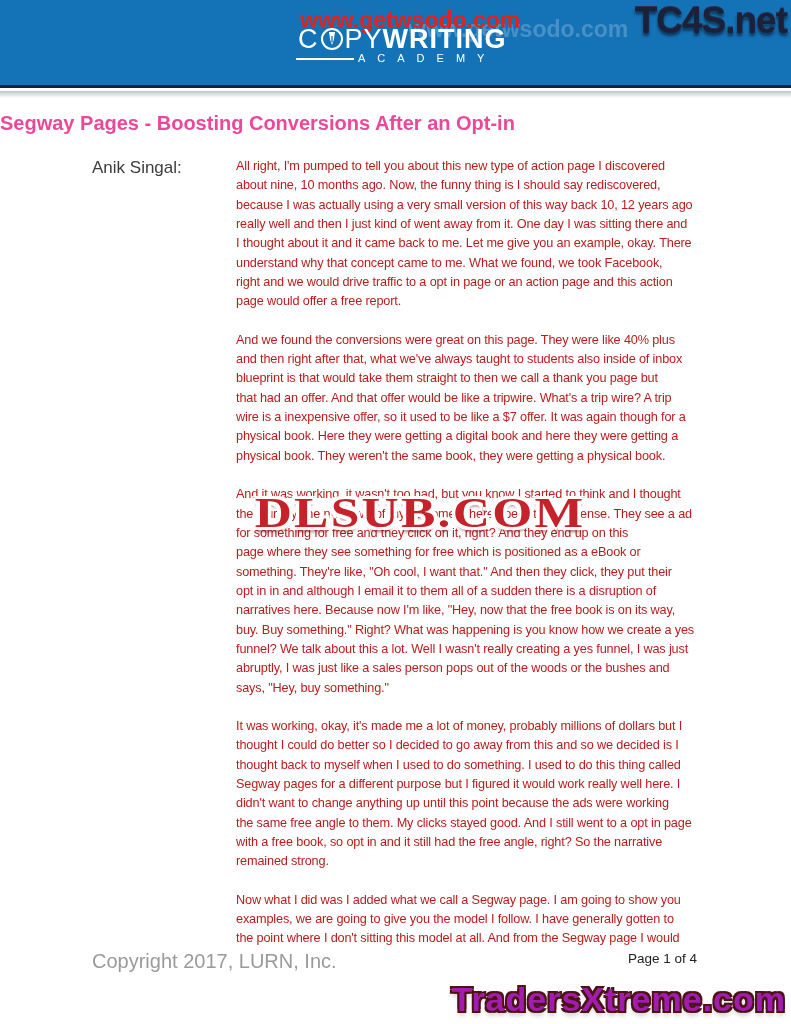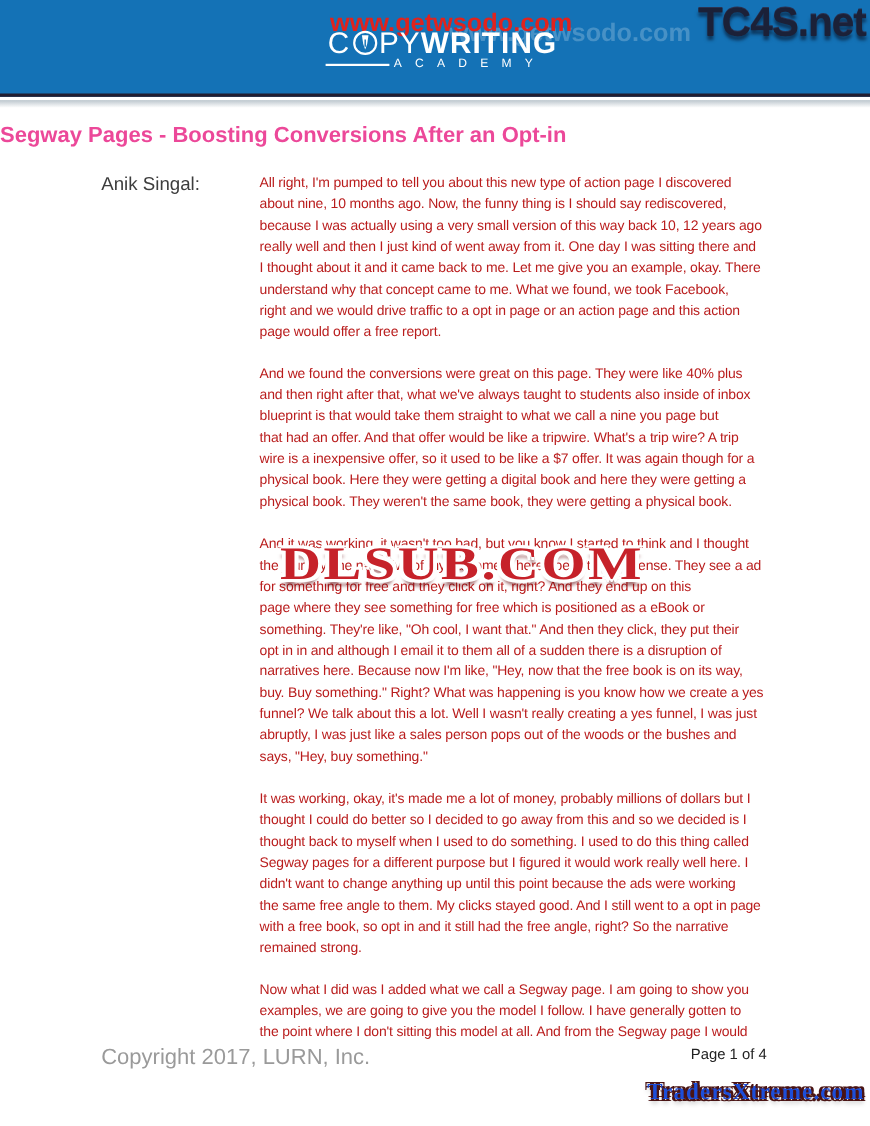--- a/index.html
+++ b/index.html
@@ -94,29 +94,28 @@
     font-size:20px; color:#9a9a9a;
   }
   .footer-page {
     position:absolute; left:628px; top:951px;
     font-size:13.5px; color:#222222;
   }
 
   
   .bottom-wm {
     position:absolute; right:5px; top:980px;
-    font-size:21px; font-weight:bold; letter-spacing:1px;
-    color:#1d4ed8;
+    font-size:34px; font-weight:bold; letter-spacing:1px;
+    color:#a21caf;
     text-shadow:
       -2px -2px 0 #4a1414, 2px -2px 0 #4a1414,
       -2px  2px 0 #4a1414, 2px  2px 0 #4a1414,
        0 0 7px rgba(255,255,255,0.95),
        0 4px 5px rgba(0,0,0,0.30);
     white-space:nowrap;
-    font-family:Liberation Serif, serif;
   }
 </style>
 </head>
 <body>
 
 <div class="header">
   <span class="wm-ghost">www.getwsodo.com</span>
   <span class="wm-red">www.getwsodo.com</span>
 
   <div class="logo-main">
@@ -143,21 +142,21 @@
       <div class="tline">because I was actually using a very small version of this way back 10, 12 years ago</div>
       <div class="tline">really well and then I just kind of went away from it. One day I was sitting there and</div>
       <div class="tline">I thought about it and it came back to me. Let me give you an example, okay. There</div>
       <div class="tline">understand why that concept came to me. What we found, we took Facebook,</div>
       <div class="tline">right and we would drive traffic to a opt in page or an action page and this action</div>
       <div class="tline">page would offer a free report.</div>
     </div>
     <div class="para">
       <div class="tline">And we found the conversions were great on this page. They were like 40% plus</div>
       <div class="tline">and then right after that, what we've always taught to students also inside of inbox</div>
-      <div class="tline">blueprint is that would take them straight to what we call a nine you page but</div>
+      <div class="tline">blueprint is that would take them straight to then we call a thank you page but</div>
       <div class="tline">that had an offer. And that offer would be like a tripwire. What's a trip wire? A trip</div>
       <div class="tline">wire is a inexpensive offer, so it used to be like a $7 offer. It was again though for a</div>
       <div class="tline">physical book. Here they were getting a digital book and here they were getting a</div>
       <div class="tline">physical book. They weren't the same book, they were getting a physical book.</div>
     </div>
     <div class="para">
       <div class="tline">And it was working, it wasn't too bad, but you know I started to think and I thought</div>
       <div class="tline">the journey, the narrative of my customers here doesn't make sense. They see a ad</div>
       <div class="tline">for something for free and they click on it, right? And they end up on this</div>
       <div class="tline">page where they see something for free which is positioned as a eBook or</div>

